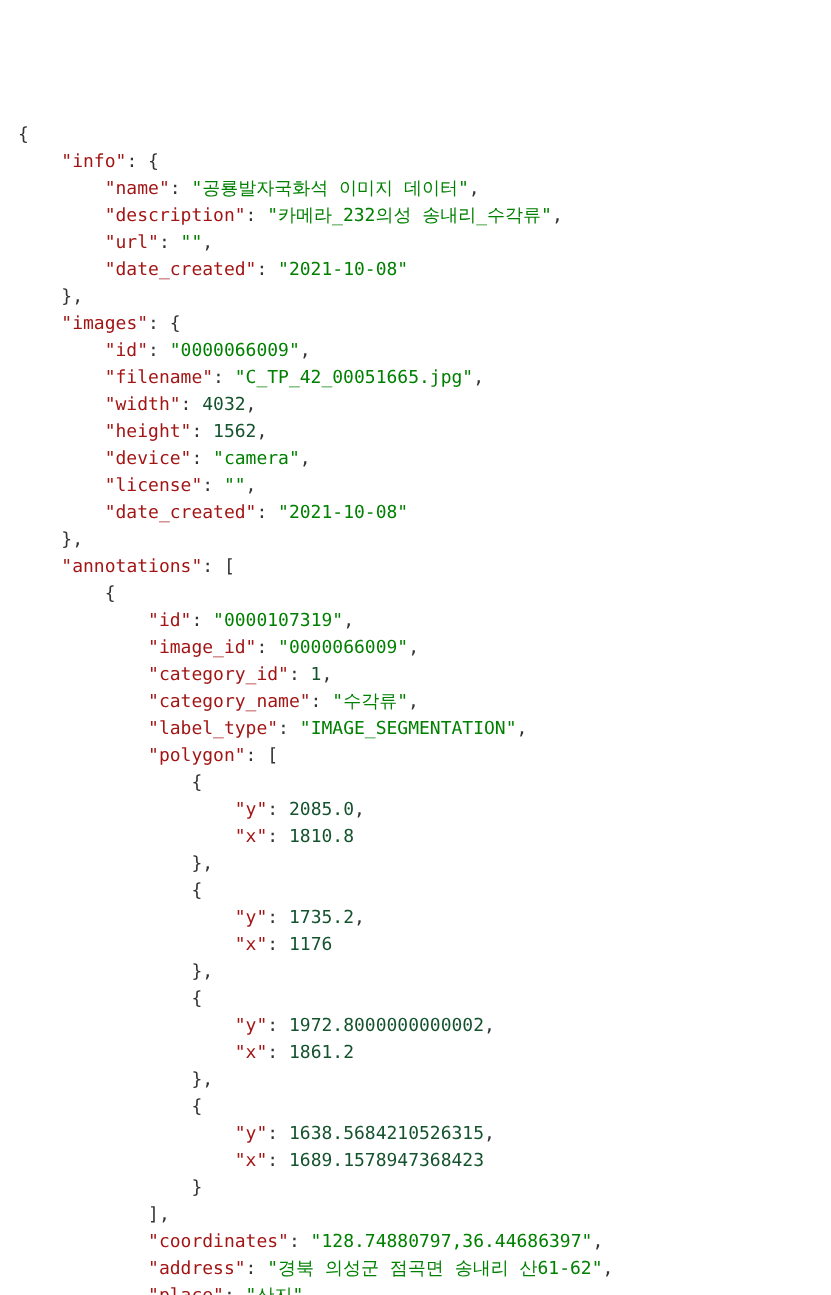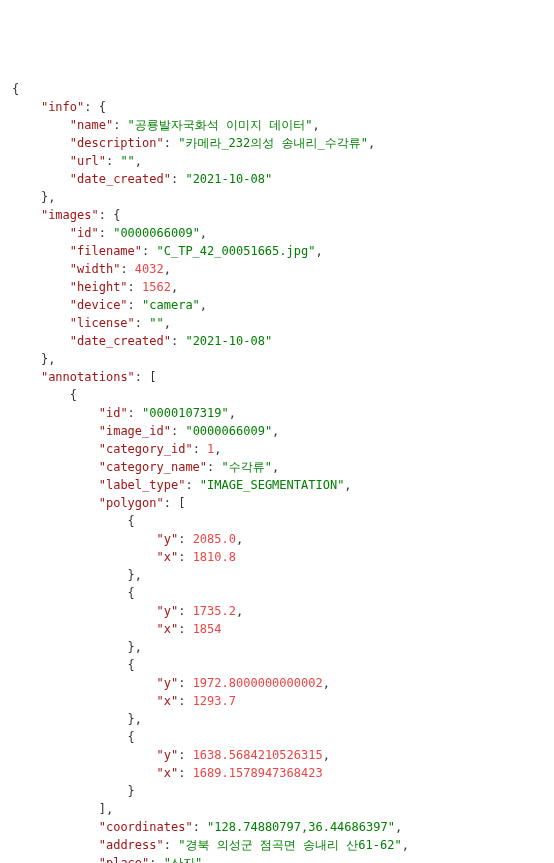--- a/index.html
+++ b/index.html
@@ -7,21 +7,21 @@
     padding: 8px 12px;
     font-family: Consolas, Menlo, Monaco, monospace;
     font-size: 12px;
     line-height: 1.5;
     background: #fff;
     color: #333;
     white-space: pre;
   }
   .k { color: #a31515; } 
   .s { color: #008000; } 
-  .n { color: #ef4444; } 
+  .n { color: #14532d; } 
   .p { color: #333; }
 </style>
 </head>
 <body>
 
 
 
 <div id="code"><span class="p">{</span>
     <span class="k">"info"</span><span class="p">: {</span>
         <span class="k">"name"</span><span class="p">: </span><span class="s">"공룡발자국화석 이미지 데이터"</span><span class="p">,</span>
@@ -45,25 +45,25 @@
             <span class="k">"category_id"</span><span class="p">: </span><span class="n">1</span><span class="p">,</span>
             <span class="k">"category_name"</span><span class="p">: </span><span class="s">"수각류"</span><span class="p">,</span>
             <span class="k">"label_type"</span><span class="p">: </span><span class="s">"IMAGE_SEGMENTATION"</span><span class="p">,</span>
             <span class="k">"polygon"</span><span class="p">: [</span>
                 <span class="p">{</span>
                     <span class="k">"y"</span><span class="p">: </span><span class="n">2085.0</span><span class="p">,</span>
                     <span class="k">"x"</span><span class="p">: </span><span class="n">1810.8</span>
                 <span class="p">}</span><span class="p">,</span>
                 <span class="p">{</span>
                     <span class="k">"y"</span><span class="p">: </span><span class="n">1735.2</span><span class="p">,</span>
-                    <span class="k">"x"</span><span class="p">: </span><span class="n">1854</span>
+                    <span class="k">"x"</span><span class="p">: </span><span class="n">1176</span>
                 <span class="p">}</span><span class="p">,</span>
                 <span class="p">{</span>
                     <span class="k">"y"</span><span class="p">: </span><span class="n">1972.8000000000002</span><span class="p">,</span>
-                    <span class="k">"x"</span><span class="p">: </span><span class="n">1293.7</span>
+                    <span class="k">"x"</span><span class="p">: </span><span class="n">1861.2</span>
                 <span class="p">}</span><span class="p">,</span>
                 <span class="p">{</span>
                     <span class="k">"y"</span><span class="p">: </span><span class="n">1638.5684210526315</span><span class="p">,</span>
                     <span class="k">"x"</span><span class="p">: </span><span class="n">1689.1578947368423</span>
                 <span class="p">}</span>
             <span class="p">],</span>
             <span class="k">"coordinates"</span><span class="p">: </span><span class="s">"128.74880797,36.44686397"</span><span class="p">,</span>
             <span class="k">"address"</span><span class="p">: </span><span class="s">"경북 의성군 점곡면 송내리 산61-62"</span><span class="p">,</span>
             <span class="k">"place"</span><span class="p">: </span><span class="s">"산지"</span><span class="p">,</span>
             

